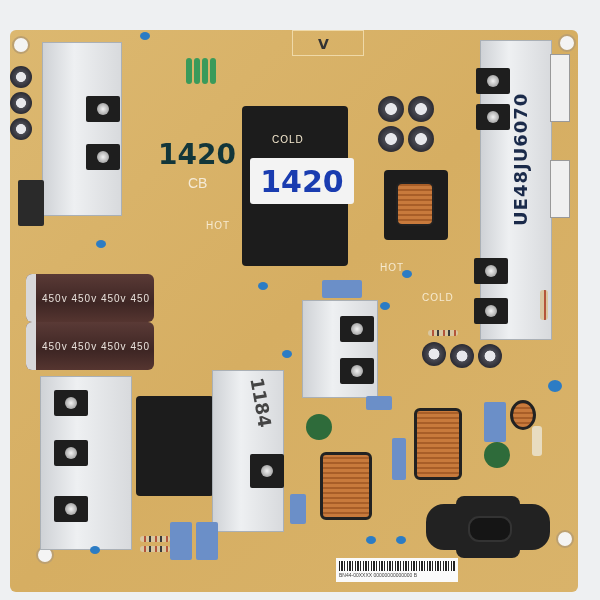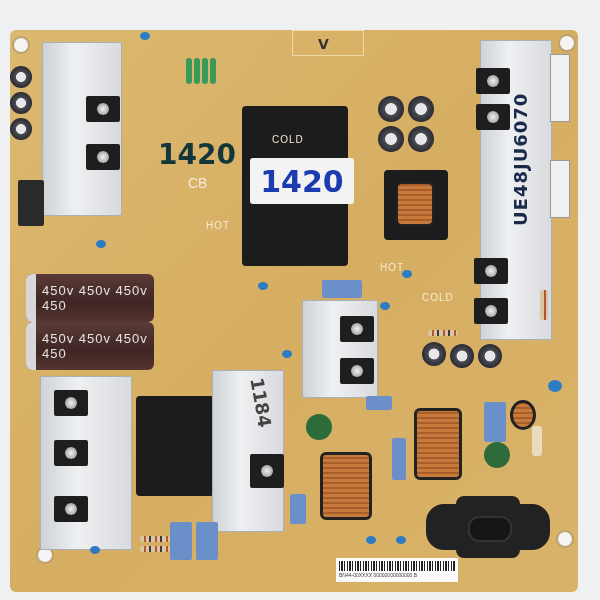--- a/index.html
+++ b/index.html
@@ -5,21 +5,21 @@
   html,body{margin:0;padding:0;}
   body{width:600px;height:600px;overflow:hidden;background:#eef0f2;font-family:"Liberation Sans",sans-serif;position:relative;}
   .board{position:absolute;left:10px;top:30px;width:568px;height:562px;background:#d9b46a;border-radius:6px;
          background-image:linear-gradient(135deg,#dcb870 0%,#d6ae62 50%,#d9b36a 100%);}
   .hole{position:absolute;width:14px;height:14px;border-radius:50%;background:#f4f4f4;border:2px solid #bca070;}
   .sink{position:absolute;background:linear-gradient(90deg,#cfd2d6,#eef0f2 40%,#d8dadd);border:1px solid #aab0b6;}
   .fet{position:absolute;background:#1e1e1e;width:34px;height:26px;border-radius:2px;}
   .screw{position:absolute;width:12px;height:12px;border-radius:50%;background:radial-gradient(circle,#f2f2f2,#8a8a8a);}
   .cap{position:absolute;border-radius:50%;background:radial-gradient(circle,#e8e8ec 30%,#4a4a52 34%,#2b2b33 70%);}
   .bigcap{position:absolute;height:48px;border-radius:6px;background:linear-gradient(180deg,#5a3a36,#3e2624 60%,#553530);color:#e9e2dc;
-          font-size:13px;letter-spacing:1px;display:flex;align-items:center;padding-left:6px;box-sizing:border-box;}
+          font-size:10px;letter-spacing:1px;display:flex;align-items:center;padding-left:6px;box-sizing:border-box;}
   .bigcap .end{position:absolute;left:0;top:0;bottom:0;width:10px;background:#d8d8da;border-radius:6px 0 0 6px;}
   .blue{position:absolute;width:10px;height:8px;border-radius:50%;background:#2c7cc4;}
   .bluebox{position:absolute;background:#6b8fc8;border-radius:2px;}
   .xfmr{position:absolute;background:#1c1c1c;border-radius:4px;}
   .label{position:absolute;background:#f3f3f3;border-radius:3px;display:flex;align-items:center;justify-content:center;}
   .hand{font-family:"DejaVu Sans",sans-serif;font-weight:bold;}
   .silk{position:absolute;color:#f6ead0;font-size:10px;letter-spacing:1px;}
   .coil{position:absolute;border-radius:6px;background:repeating-linear-gradient(0deg,#c87a3c 0 3px,#a85e28 3px 5px);border:3px solid #222;}
   .green{position:absolute;border-radius:50%;background:#2e6b3a;}
   .resistor{position:absolute;height:6px;border-radius:3px;background:repeating-linear-gradient(90deg,#d9c7a0 0 4px,#b4553a 4px 6px,#d9c7a0 6px 9px,#3a3a3a 9px 11px);}

